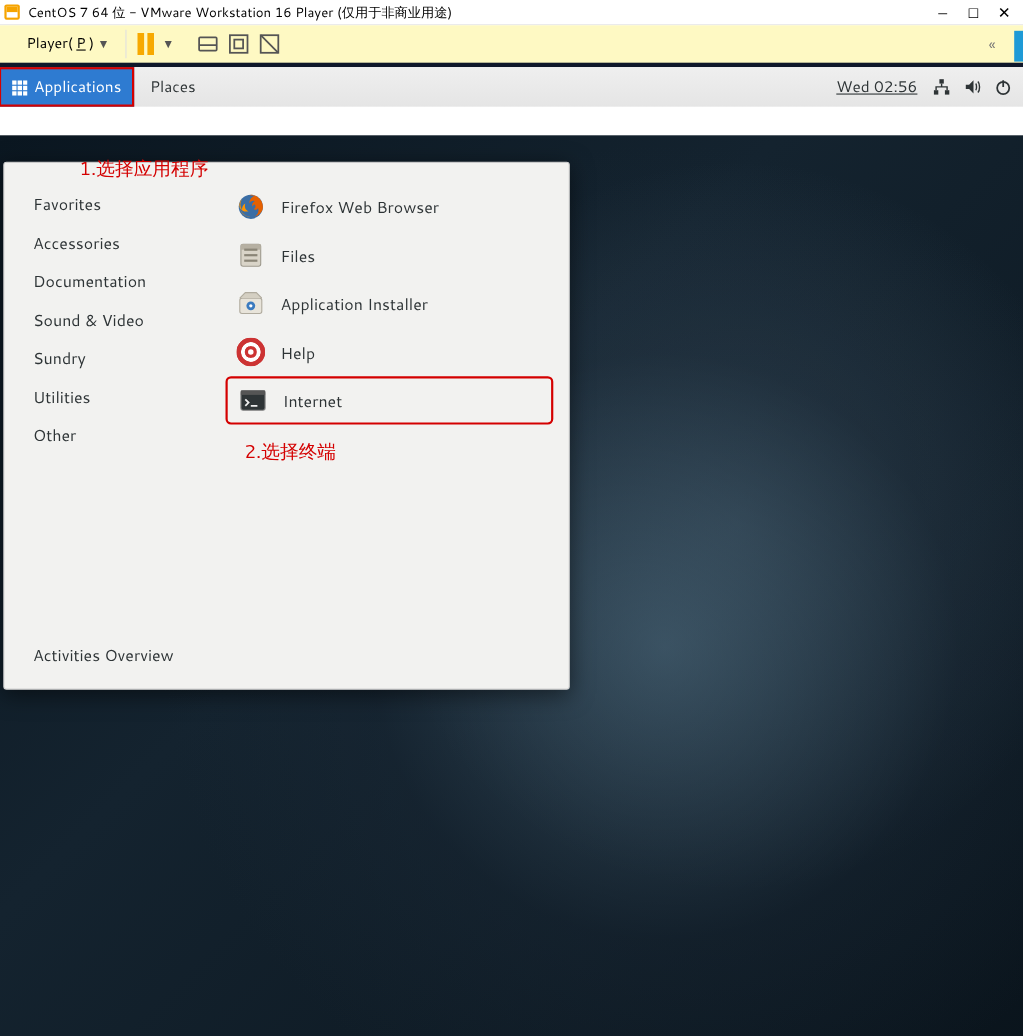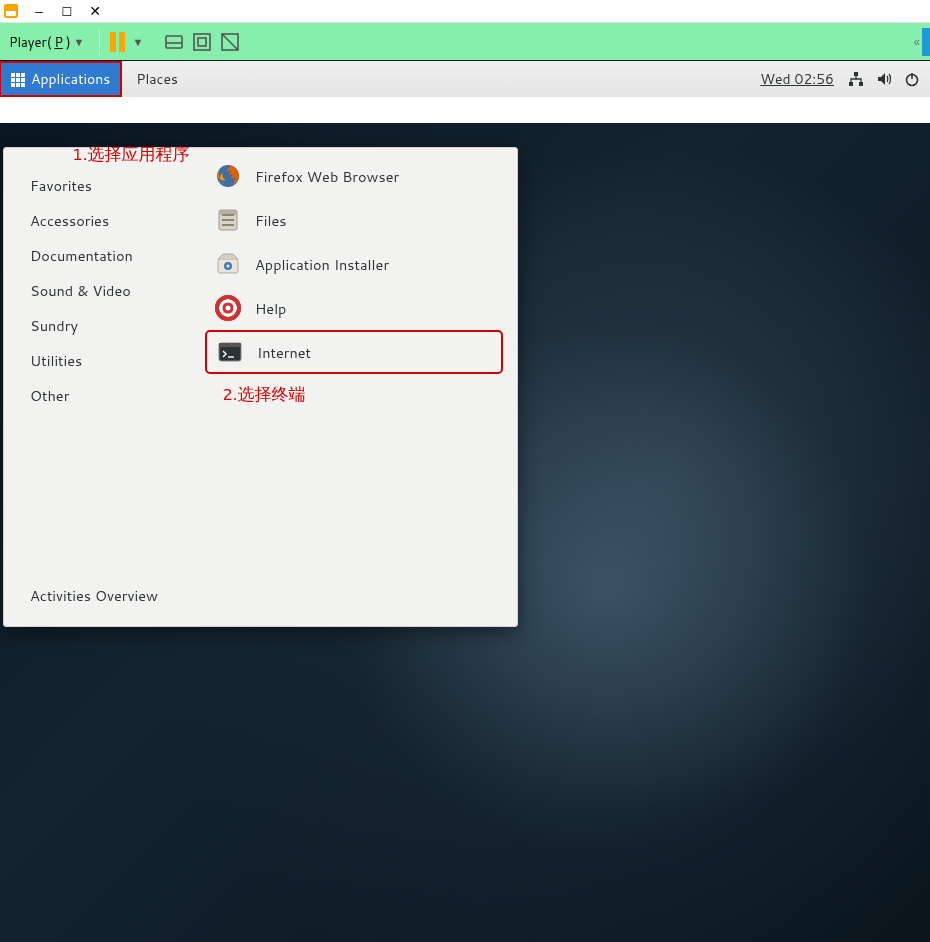--- a/index.html
+++ b/index.html
@@ -9,22 +9,22 @@
   .vm-titlebar {
     height: 23px; background: #fff; display: flex; align-items: center;
     border-bottom: 1px solid #e6e6e6; font-size: 12px; padding: 0 3px;
   }
   .vm-titlebar .vm-appicon { width:16px; height:16px; margin-right:6px; }
   .vm-titlebar .vm-title { flex: 1; color:#000; }
   .vm-titlebar .winbtn { width:28px; text-align:center; color:#000; font-size:12px; }
   .vm-titlebar .winbtn.close { font-size:14px; }
 
   .vm-toolbar {
-    height: 38px; background:#86efac; display:flex; align-items:center; gap:6px;
-    padding: 0 5px; border-bottom:1px solid #0f172a;
+    height: 38px; background:#fef9c3; display:flex; align-items:center; gap:6px;
+    padding: 0 20px; border-bottom:4px solid #0f172a;
   }
   .vm-toolbar .player-menu { font-size:13px; color:#000; display:flex; align-items:center; gap:3px; padding:2px 4px; }
   .vm-toolbar .player-menu .ul { text-decoration: underline; }
   .vm-toolbar .divider { width:1px; height:26px; background:#e0e0e0; margin:0 4px; }
   .vm-toolbar .tb-icon { width:22px; height:22px; display:flex; align-items:center; justify-content:center; color:#555; }
   .vm-toolbar .pause { display:flex; gap:3px; margin-right:2px; }
   .vm-toolbar .pause span { width:6px; height:20px; background:#f7a900; display:block; }
   .vm-toolbar .chev { font-size:11px; color:#555; }
   .vm-toolbar .spacer { flex:1; }
   .vm-toolbar .dbl-left { font-size:14px; color:#777; letter-spacing:-3px; margin-right:8px; }
@@ -69,21 +69,21 @@
   .apps-menu::before {
     content:""; position:absolute; top:-9px; left:38px;
     border:9px solid transparent; border-bottom-color:#f2f2f0;
   }
   .apps-menu .cats {
     width:195px; padding:20px 0 14px 26px; display:flex; flex-direction:column;
     font-size:14.5px; color:#2e3436;
   }
   .apps-menu .cats .cat { padding:7px 0; cursor:default; }
   .apps-menu .cats .activities { margin-top:auto; padding-bottom:6px; }
-  .apps-menu .items { flex:1; padding:6px 14px 0 6px; }
+  .apps-menu .items { flex:1; padding:18px 14px 0 6px; }
   .apps-menu .item {
     display:flex; align-items:center; gap:14px; height:44px; padding:0 10px;
     font-size:14.5px; color:#2e3436; border-radius:3px;
   }
   .apps-menu .item.boxed { border:2.5px solid #d40000; border-radius:5px; }
   .apps-menu .item .appicon { width:26px; height:26px; display:flex; align-items:center; justify-content:center; }
 
   
   .anno { position:absolute; color:#d40000; font-size:17px; font-weight:400; z-index:20; white-space:nowrap; }
 
@@ -94,20 +94,21 @@
 <body>
 
 <div class="vm-titlebar">
   <span class="vm-appicon">
     <svg viewBox="0 0 16 16">
         <rect x="1" y="1" width="14" height="14" rx="2" fill="#f6a400"></rect>
         <rect x="3" y="3" width="10" height="10" fill="#fff"></rect>
         <rect x="3" y="3" width="10" height="5" fill="#f6a400"></rect>
       </svg>
   </span>
+  <span class="vm-title">CentOS 7 64 位 - VMware Workstation 16 Player (仅用于非商业用途)</span>
   <span class="winbtn">—</span>
   <span class="winbtn">☐</span>
   <span class="winbtn close">✕</span>
 </div>
 
 <div class="vm-toolbar">
   <div class="player-menu">
     <span>Player(</span>
       <span class="ul">P</span>
       <span>)</span>
@@ -265,15 +266,15 @@
               <rect x="2" y="4" width="22" height="4" fill="#555"></rect>
               <path d="M6 12l3 3-3 3M11 18h6" stroke="#eee" stroke-width="1.6" fill="none"></path>
             </svg>
         </span>
         <span>Internet</span>
       </div>
 
     </div>
   </div>
 
-  <div class="anno" style="left:222px; top:258px;">2.选择终端</div>
+  <div class="anno" style="left:222px; top:275px;">2.选择终端</div>
 
 </div>
 
 </body></html>

